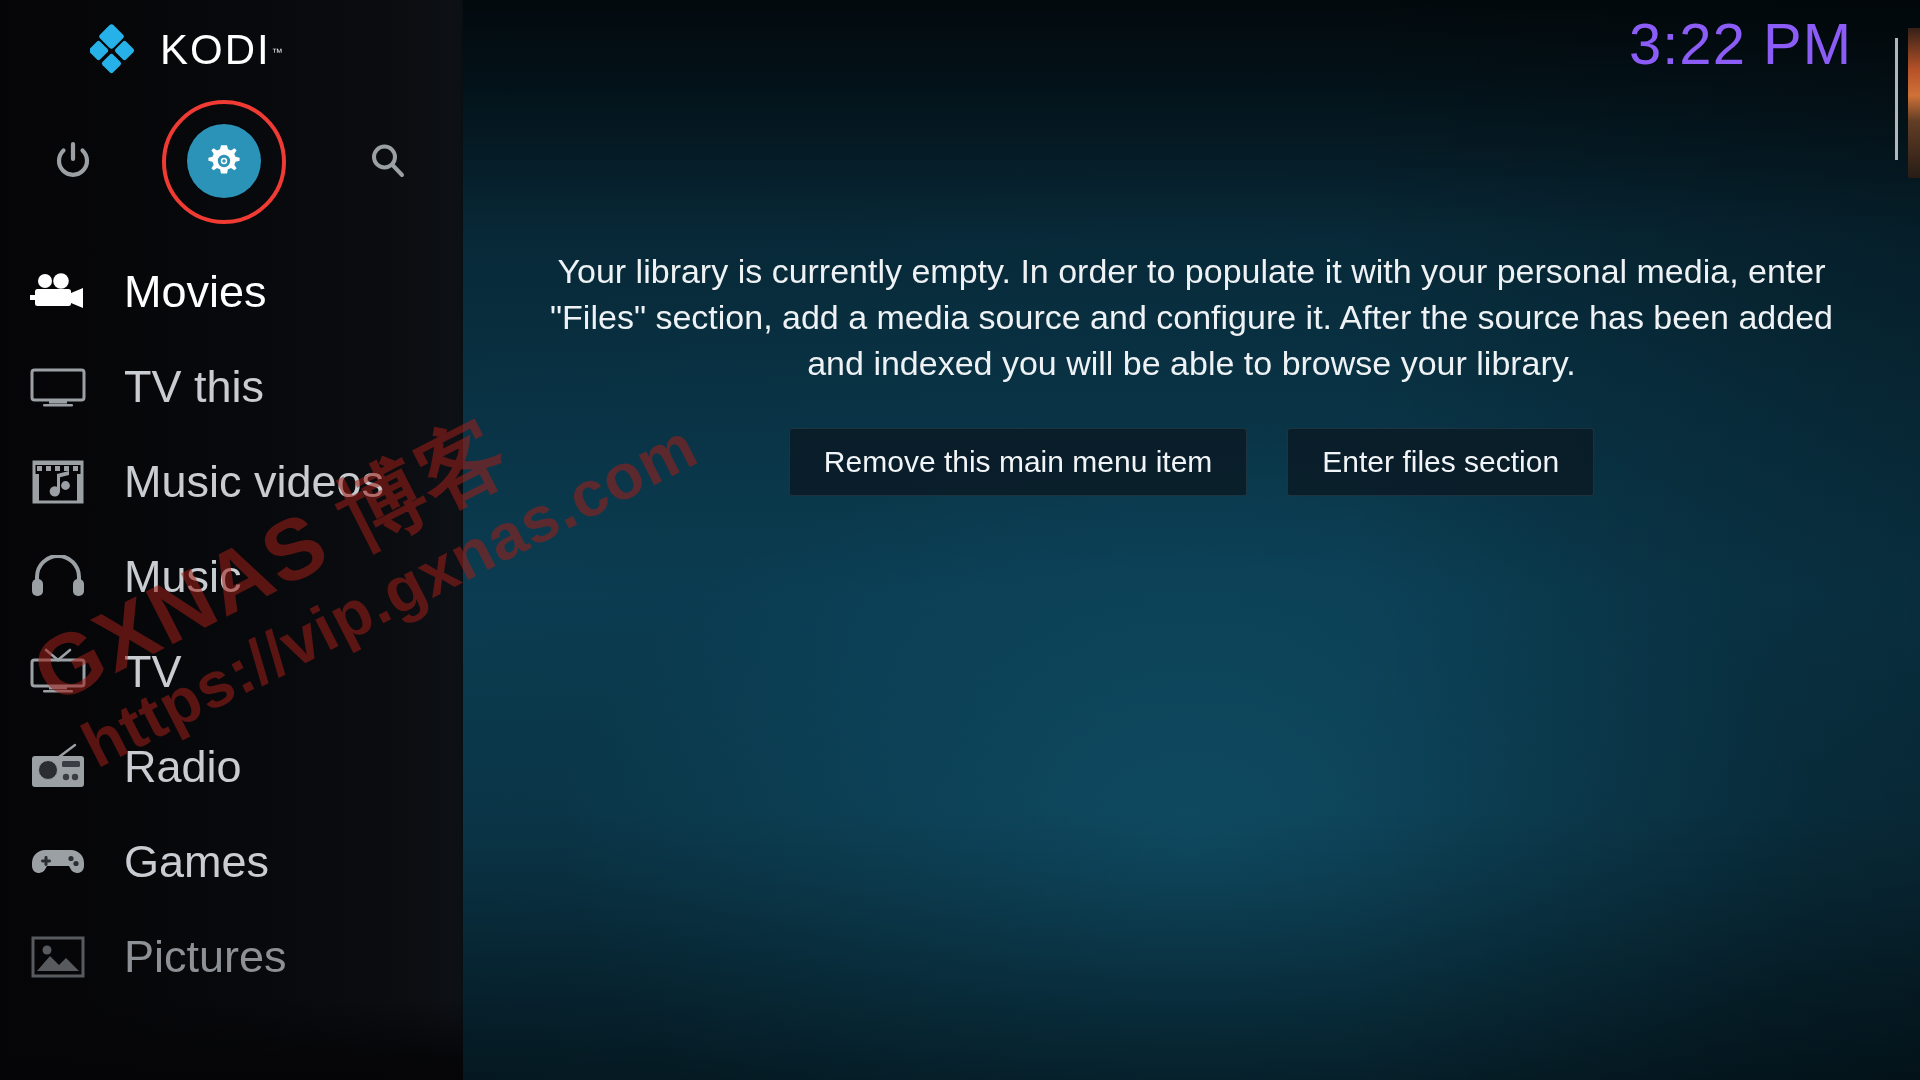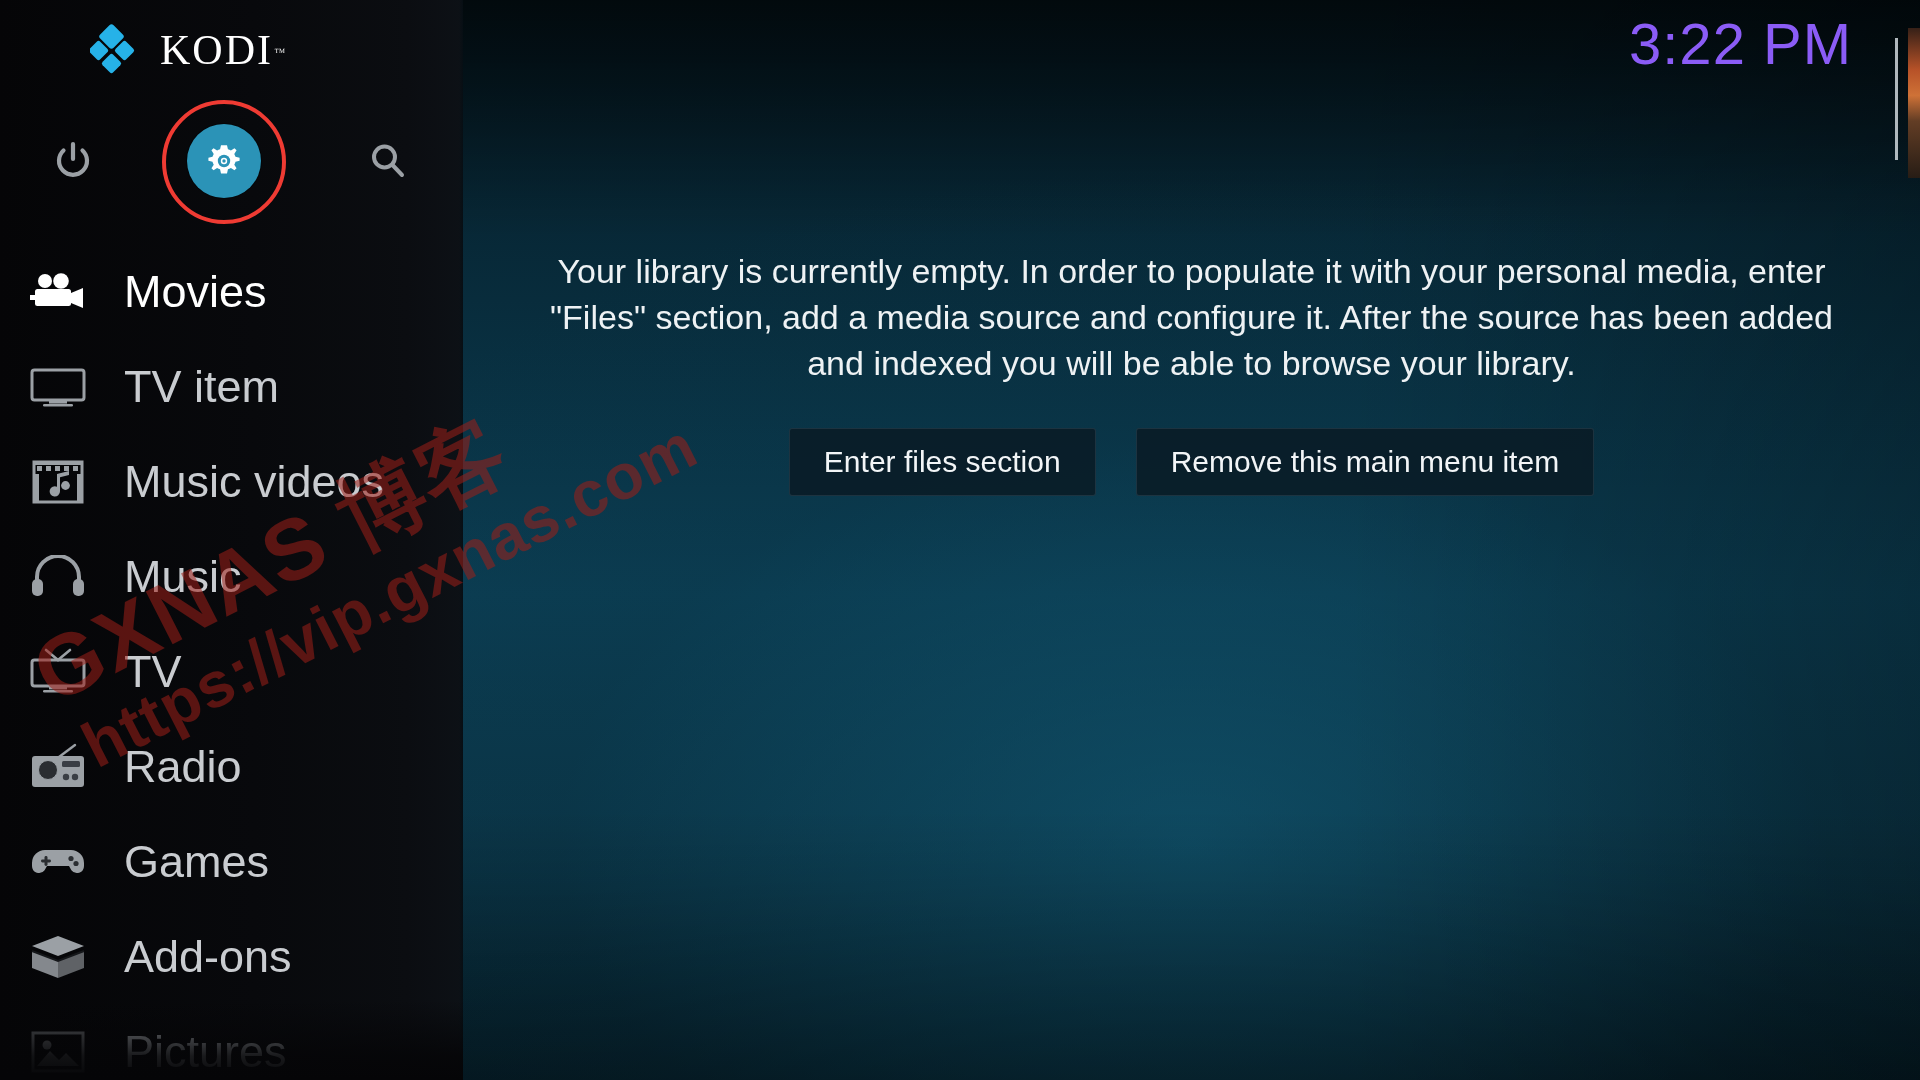--- a/index.html
+++ b/index.html
@@ -72,21 +72,20 @@
     display:flex; align-items:center; gap:18px;
   }
   .logo-mark { width:52px; height:52px; position:relative; }
   .logo-text {
     color:#ffffff;
     font-size:42px;
     letter-spacing:2px;
     font-weight:400;
     line-height:52px;
     position:relative;
-    font-family:Liberation Serif, serif;
   }
   .logo-tm {
     position:absolute; top:2px; right:-14px;
     font-size:11px; color:#e8e8e8;
   }
 
   
   .top-icons {
     position:absolute;
     left:0; top:110px;
@@ -243,22 +242,22 @@
   <div class="content-vignette"></div>
   <div class="edge-art"></div>
   <div class="edge-art-line"></div>
 
   <div class="clock">3:22 PM</div>
 
   <div class="main">
     <div class="empty-panel">
       <div class="empty-msg">Your library is currently empty. In order to populate it with your personal media, enter "Files" section, add a media source and configure it. After the source has been added and indexed you will be able to browse your library.</div>
       <div class="btn-row">
+        <div class="panel-btn">Remove this main menu item</div>
         <div class="panel-btn">Enter files section</div>
-        <div class="panel-btn">Remove this main menu item</div>
       </div>
     </div>
   </div>
 
   <div class="sidebar">
     <div class="sidebar-edge"></div>
 
     <div class="logo-row">
       <div class="logo-mark">
         <svg viewBox="0 0 52 52" width="52" height="52">
@@ -322,21 +321,21 @@
       </div>
 
       <div class="menu-item">
         <span class="menu-icon">
           <svg width="58" height="44" viewBox="0 0 58 44">
             <rect x="3" y="5" width="52" height="30" rx="2.5" fill="none" stroke="#9ba0a5" stroke-width="3"></rect>
             <rect x="20" y="36" width="18" height="2.6" fill="#9ba0a5"></rect>
             <rect x="14" y="39" width="30" height="2.6" rx="1.3" fill="#9ba0a5"></rect>
           </svg>
         </span>
-        <span class="menu-label">TV item</span>
+        <span class="menu-label">TV this</span>
       </div>
 
       <div class="menu-item">
         <span class="menu-icon">
           <svg width="58" height="48" viewBox="0 0 58 48">
             <rect x="5" y="4" width="48" height="40" fill="none" stroke="#9ba0a5" stroke-width="3"></rect>
             <g fill="#9ba0a5">
               <rect x="5" y="4" width="48" height="3"></rect>
               <rect x="8" y="8" width="5" height="5"></rect>
                 <rect x="17" y="8" width="5" height="5"></rect>
@@ -400,33 +399,20 @@
               <rect x="12" y="17.5" width="10" height="3" rx="1.4"></rect>
               <rect x="15.5" y="14" width="3" height="10" rx="1.4"></rect>
               <circle cx="42" cy="16.5" r="2.6"></circle>
               <circle cx="47" cy="21.5" r="2.6"></circle>
             </g>
           </svg>
         </span>
         <span class="menu-label">Games</span>
       </div>
 
-      <div class="menu-item">
-        <span class="menu-icon">
-          <svg width="58" height="48" viewBox="0 0 58 48">
-            <g fill="#9ba0a5">
-              <path d="M29 3 L55 13 L29 23 L3 13 z"></path>
-              <path d="M3 18 L29 28 L29 45 L3 35 z" opacity="0.85"></path>
-              <path d="M55 18 L29 28 L29 45 L55 35 z" opacity="0.6"></path>
-            </g>
-            <path d="M3 18 L29 28 L55 18" fill="none" stroke="#15171a" stroke-width="2"></path>
-          </svg>
-        </span>
-        <span class="menu-label">Add-ons</span>
-      </div>
 
       <div class="menu-item dim">
         <span class="menu-icon">
           <svg width="58" height="44" viewBox="0 0 58 44">
             <rect x="4" y="3" width="50" height="38" fill="none" stroke="#9ba0a5" stroke-width="3"></rect>
             <circle cx="18" cy="15" r="4.5" fill="#9ba0a5"></circle>
             <path d="M8 36 l13-15 9 9 7-7 13 13 z" fill="#9ba0a5"></path>
           </svg>
         </span>
         <span class="menu-label">Pictures</span>

